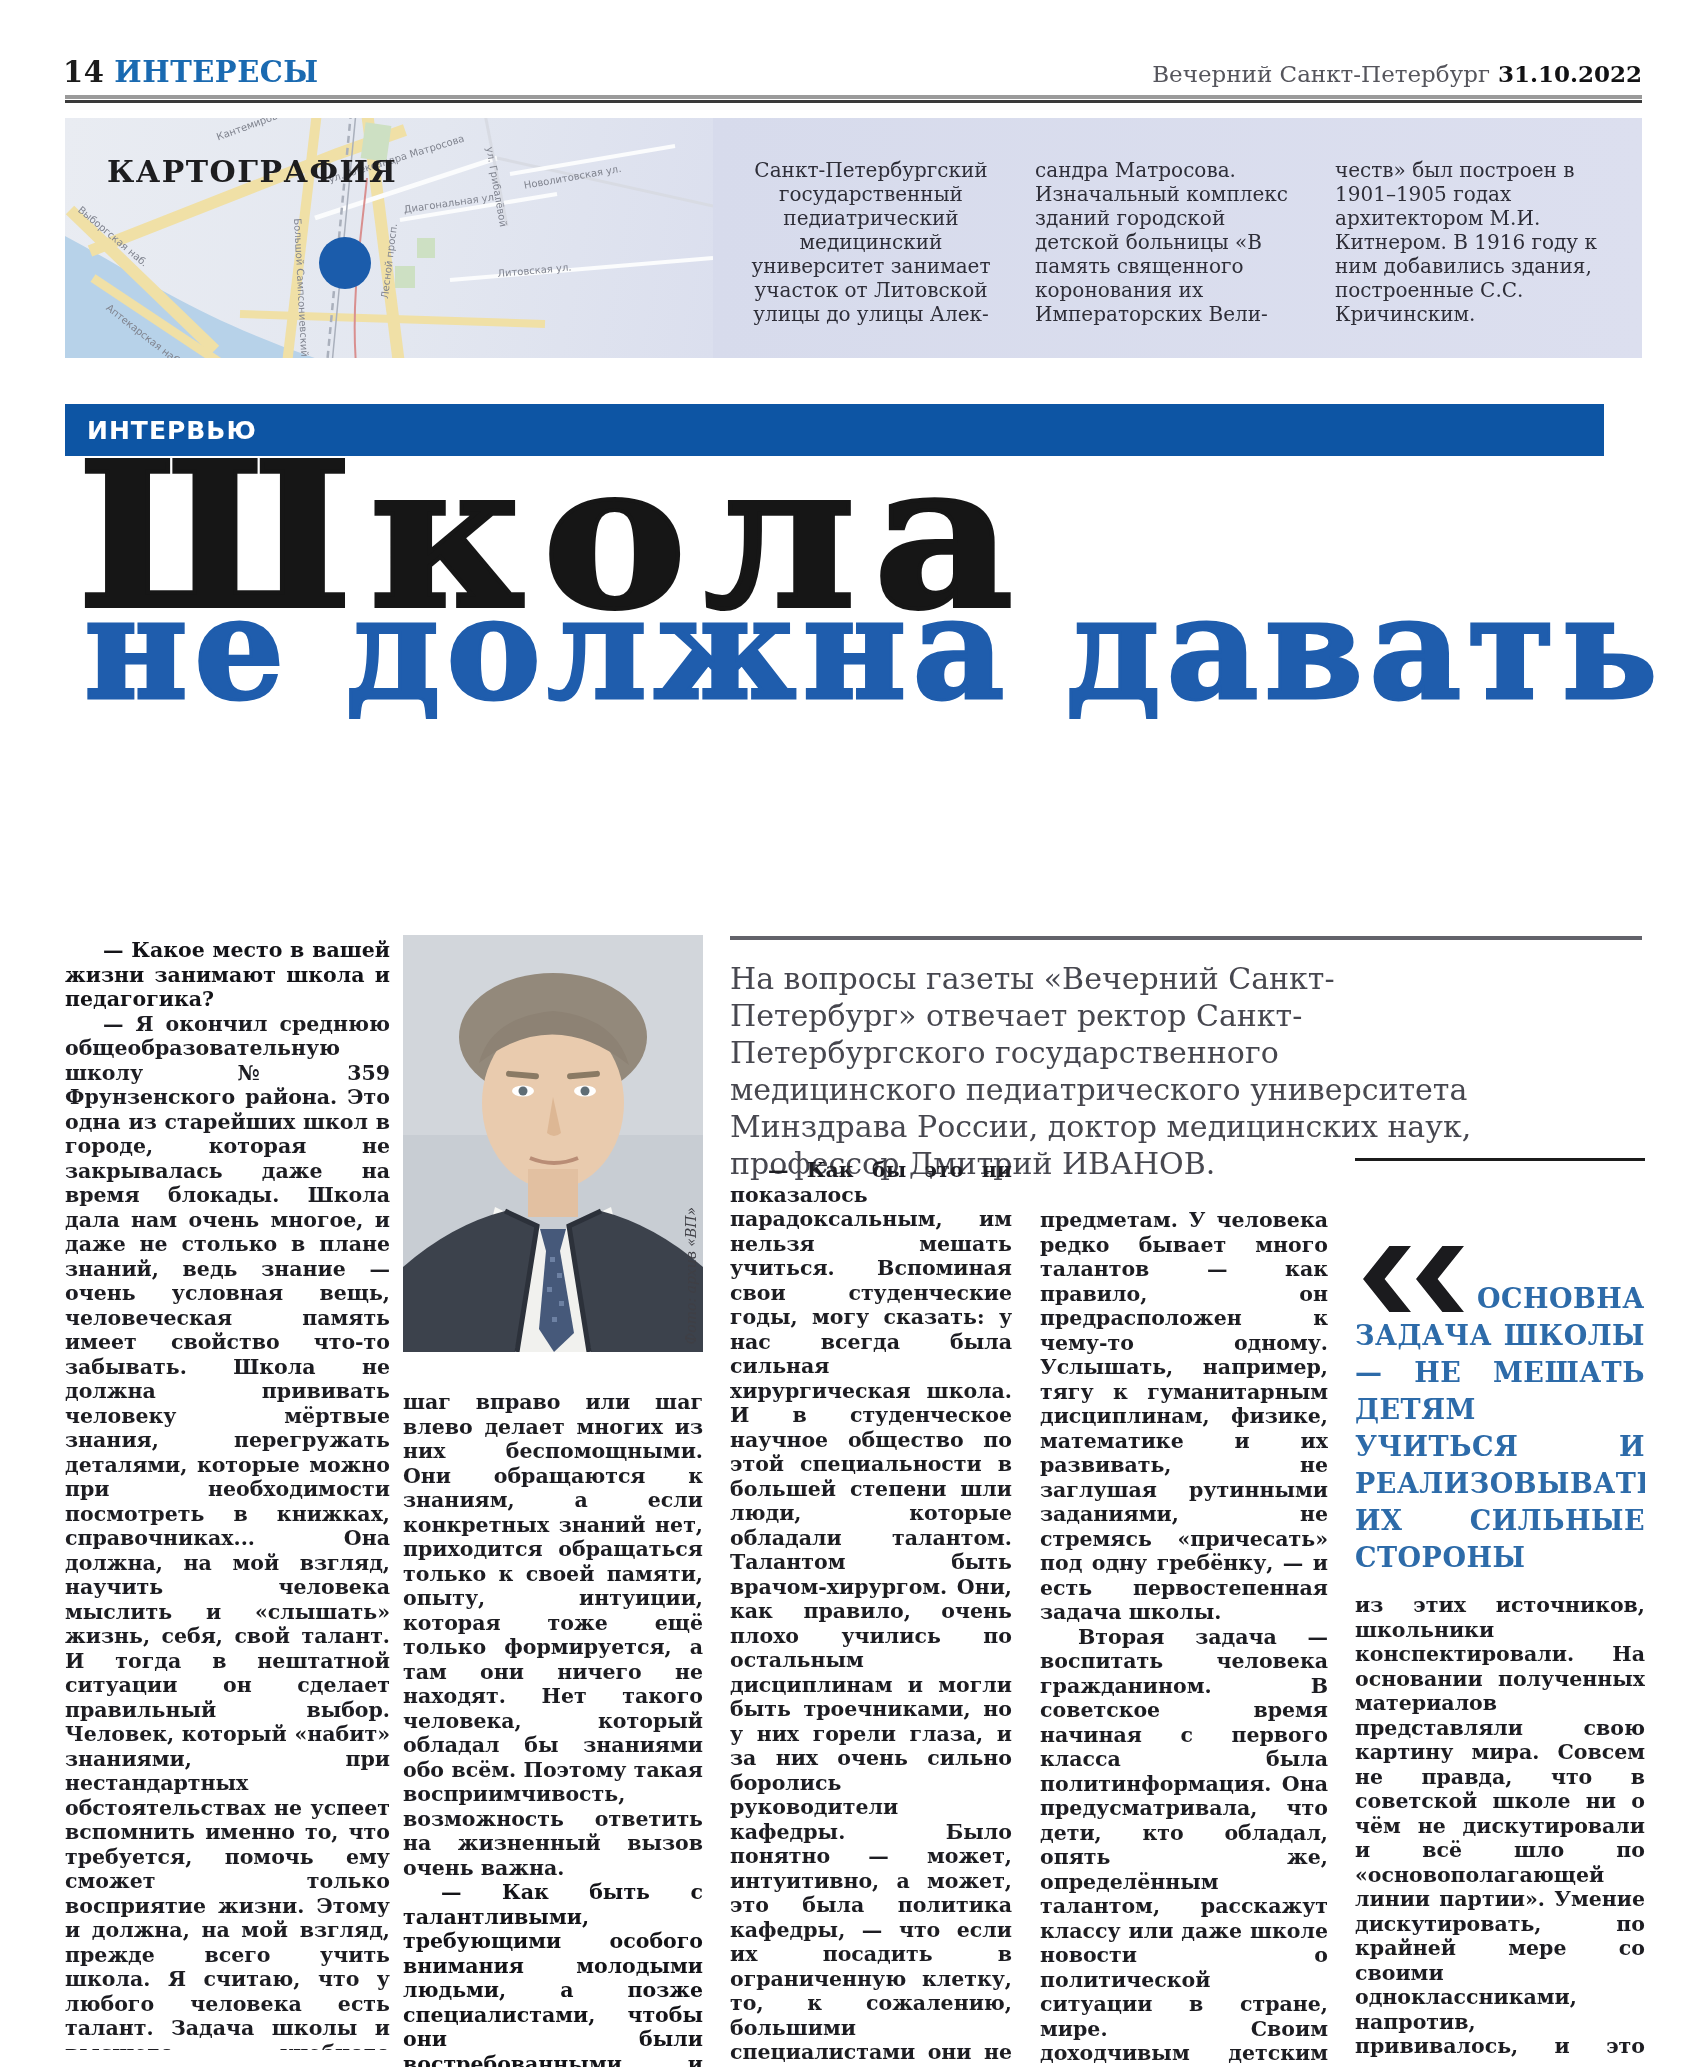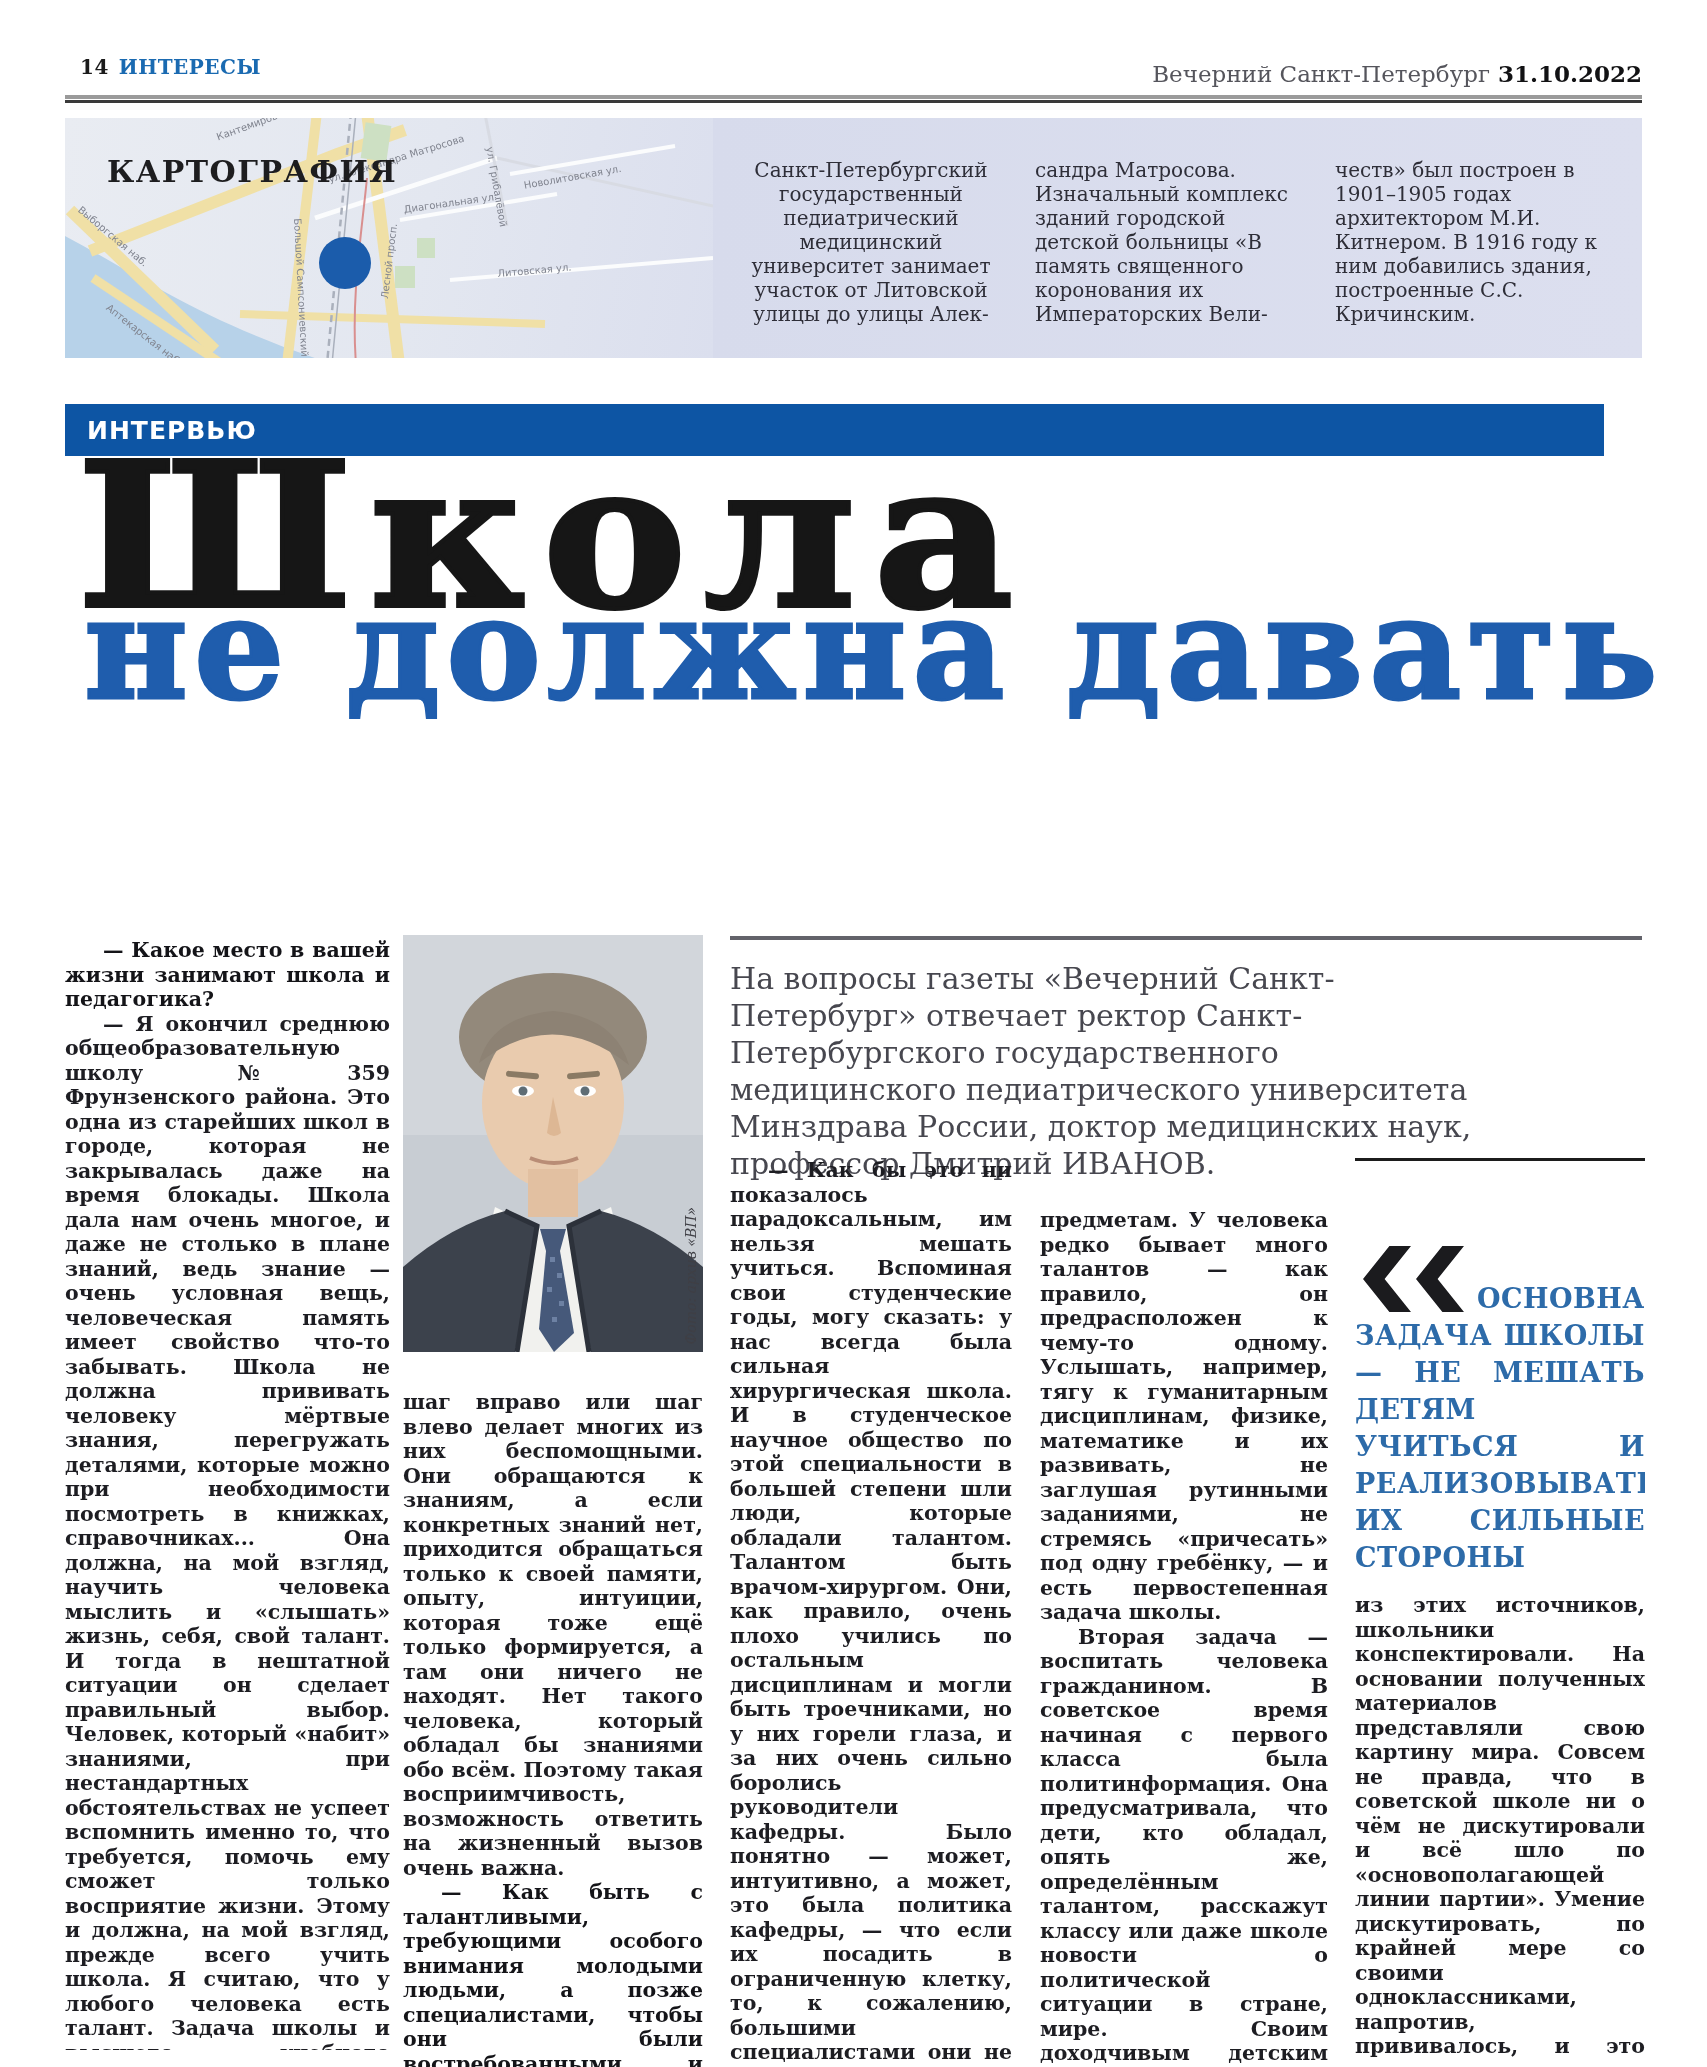--- a/index.html
+++ b/index.html
@@ -1,21 +1,21 @@
 <!DOCTYPE html>
 <html lang="ru"><head>
 <meta charset="utf-8">
 <style>
   html,body{margin:0;padding:0;background:#fff;}
   .page{position:relative;width:1707px;height:2067px;background:#fff;overflow:hidden;
         font-family:"DejaVu Serif",serif;color:#1d1d22;}
   .abs{position:absolute;}
 
   
-  .hdr-left{left:80px;top:55px;font-size:20px;font-weight:bold;letter-spacing:.5px;}
+  .hdr-left{left:63px;top:55px;font-size:29px;font-weight:bold;letter-spacing:.5px;}
   .hdr-left .pg{color:#1b1b1b;margin-right:10px;}
   .hdr-left .sec{color:#1a6ab1;}
   .hdr-right{right:65px;top:60px;font-size:23px;color:#55555c;}
   .hdr-right .dt{color:#121214;font-weight:bold;margin-left:8px;}
   .rule1{left:65px;top:95px;width:1577px;height:4px;background:#9a9a9a;}
   .rule2{left:65px;top:100px;width:1577px;height:3px;background:#3a3a3a;}
 
   
   .carto{left:65px;top:118px;width:1577px;height:240px;}
   .map{position:absolute;left:0;top:0;width:648px;height:240px;overflow:hidden;

